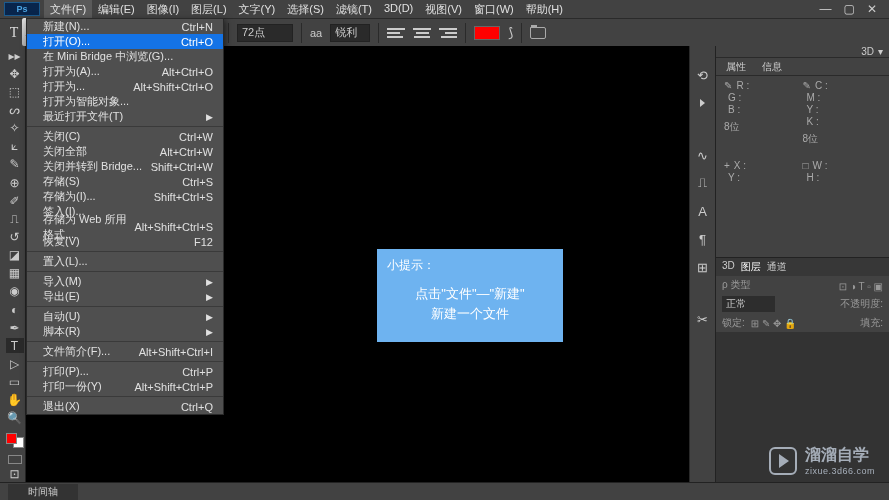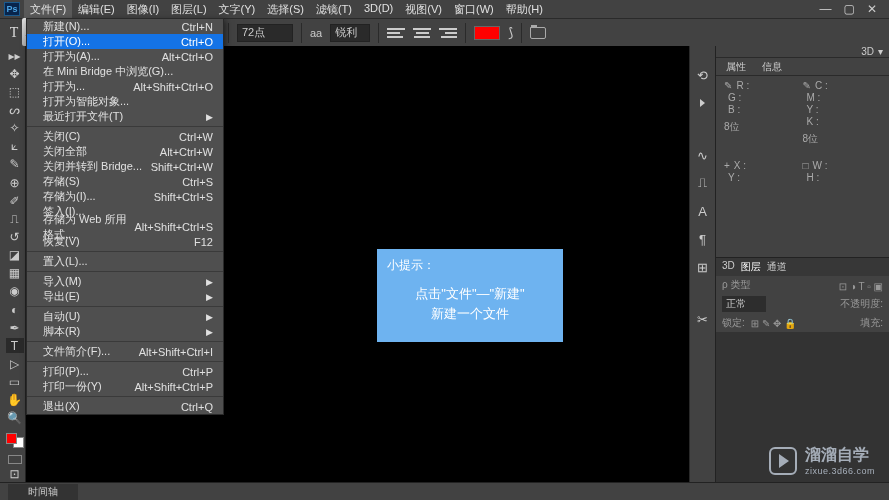--- a/index.html
+++ b/index.html
@@ -1,21 +1,21 @@
 <!DOCTYPE html>
 <html><head>
 <meta charset="utf-8">
 <style>
 * { margin: 0; padding: 0; box-sizing: border-box; font-family: "Microsoft YaHei", sans-serif; }
 body { background: #000; width: 889px; height: 500px; overflow: hidden; position: relative; font-size: 11px; color: #ccc; }
 
 .app { width: 100%; height: 100%; background: #1a1a1a; display: flex; flex-direction: column; }
 
 .menubar { height: 18px; background: #424242; display: flex; align-items: center; padding: 0 4px; }
-.ps-icon { width: 16px; height: 14px; background: #08254c; color: #4ba3e0; font-size: 9px; font-weight: bold; display: flex; align-items: center; justify-content: center; margin-right: 4px; border:1px solid #1a5a8e; }
+.ps-icon { width: 36px; height: 14px; background: #08254c; color: #4ba3e0; font-size: 9px; font-weight: bold; display: flex; align-items: center; justify-content: center; margin-right: 4px; border:1px solid #1a5a8e; }
 .menu-item { padding: 2px 6px; color: #e0e0e0; font-size: 11px; cursor: pointer; }
 .menu-item.active { background: #5a5a5a; }
 .win-controls { margin-left: auto; display: flex; gap: 12px; padding-right: 8px; color: #ccc; font-size: 12px; }
 
 .optbar { height: 28px; background: #424242; border-top: 1px solid #2a2a2a; display: flex; align-items: center; padding: 0 6px; gap: 8px; position: relative; }
 .tool-t { width: 16px; height: 16px; color: #ddd; font-size: 14px; font-family: serif; text-align: center; }
 .logo { position: absolute; left: 22px; top: -2px; height: 30px; display: flex; align-items: center; font-size: 18px; font-weight: bold; z-index: 5; }
 .logo-bg { background: linear-gradient(#e0e0e0,#b0b0b0); color: #222; padding: 2px 4px; border-radius: 2px; }
 .logo-ong { color: #ff9800; }
 .opt-input { background: #2a2a2a; border: 1px solid #222; color: #ccc; height: 18px; padding: 0 4px; font-size: 11px; }
@@ -59,21 +59,21 @@
 .info-row { display: flex; gap: 4px; }
 .ig-col { display:flex; flex-direction:column; gap:1px;}
 .split { height:1px; background:#2a2a2a; margin:3px 0;}
 
 .dock { width: 26px; background: #424242; border-left: 1px solid #2a2a2a; display: flex; flex-direction: column; align-items: center; padding-top: 20px; gap: 10px; }
 .dbtn { width: 18px; height: 18px; display: flex; align-items: center; justify-content: center; color: #ccc; font-size: 13px; }
 
 .layers { border-top: 1px solid #222; }
 .layers-head { display: flex; gap: 6px; padding: 2px 6px; font-size: 10px; background: #373737;}
 .lh-row { display:flex; align-items:flex-end; gap:4px; padding:2px 6px; font-size:10px; color:#999;}
-.lh-sel { background:#2d2d2d; color:#ccc; padding:1px 4px; height:16px; width:44px;}
+.lh-sel { background:#2d2d2d; color:#ccc; padding:1px 4px; height:16px; width:53px;}
 .layers-opts { display:flex; align-items:center; gap:6px; padding:2px 6px; font-size:10px; color:#999;}
 .layers-body { height: 160px; background: #333; }
 
 .statusbar { height: 18px; background: #424242; border-top: 1px solid #222; display: flex; align-items: center; padding: 0 8px; }
 .sb-tab { background: #333; padding: 1px 20px; font-size: 10px; color: #ccc; }
 
 .watermark { position: absolute; right: 14px; bottom: 24px; display: flex; align-items: center; gap: 8px; color: #b9c3d0; opacity: 0.85; }
 .wm-play { width: 28px; height: 28px; border: 2px solid #b9c3d0; border-radius: 6px; display: flex; align-items: center; justify-content: center; }
 .wm-tri { width: 0; height: 0; border-left: 10px solid #b9c3d0; border-top: 7px solid transparent; border-bottom: 7px solid transparent; margin-left:2px;}
 .wm-txt { display: flex; flex-direction: column; }
@@ -304,25 +304,25 @@
 <div class="dropdown" id="dropdown">
     <div class="dd-row">
       <span>新建(N)...</span>
       <span class="sc">Ctrl+N</span>
     </div>
     <div class="dd-row hl">
       <span>打开(O)...</span>
       <span class="sc">Ctrl+O</span>
     </div>
     <div class="dd-row">
+      <span>在 Mini Bridge 中浏览(G)...</span>
+    </div>
+    <div class="dd-row">
       <span>打开为(A)...</span>
       <span class="sc">Alt+Ctrl+O</span>
-    </div>
-    <div class="dd-row">
-      <span>在 Mini Bridge 中浏览(G)...</span>
     </div>
     <div class="dd-row">
       <span>打开为...</span>
       <span class="sc">Alt+Shift+Ctrl+O</span>
     </div>
     <div class="dd-row">
       <span>打开为智能对象...</span>
     </div>
     <div class="dd-row">
       <span>最近打开文件(T)</span>

